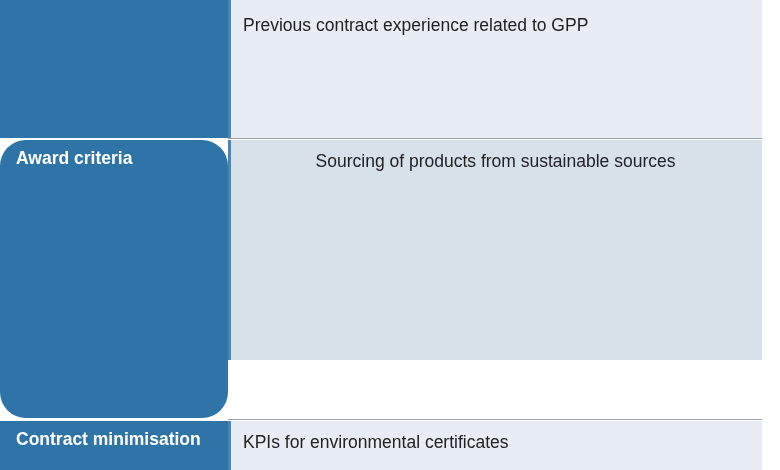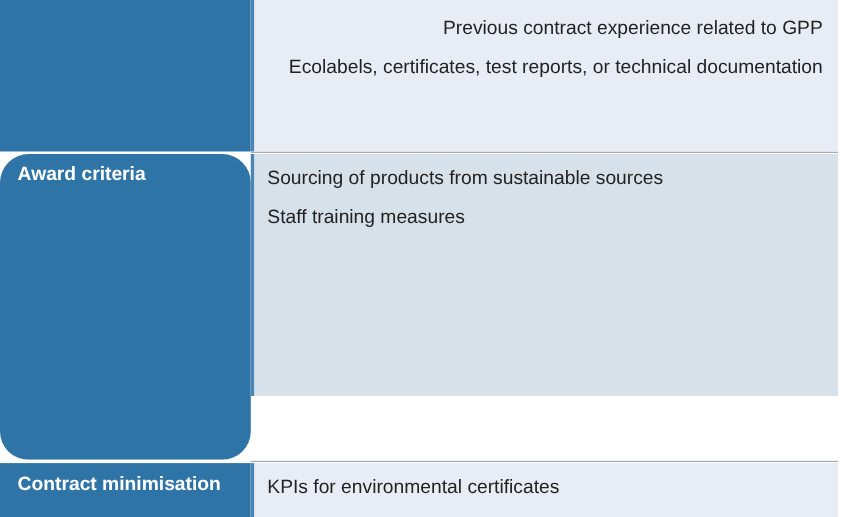--- a/index.html
+++ b/index.html
@@ -69,21 +69,21 @@
   }
 
   
   #row-selection {
     top: -24px;
     height: 162px;
   }
   #row-selection .cell-label { height: 162px; }
   #row-selection .cell-body { height: 162px; padding-top: 0; }
   #row-selection .item.first { margin-top: 2px; }
-  #row-selection .item.spaced { margin-top: 11px; text-align: right; }
+  #row-selection .item.spaced { margin-top: 11px; }
 
   
   .hdiv {
     position: absolute;
     left: 0;
     width: 762px;
     height: 2px;
     background: #ffffff;
   }
   .hdiv-line {
@@ -93,21 +93,21 @@
     height: 1px;
     background: #9aa5ae;
   }
 
   
   #row-award {
     top: 140px;
     height: 278px;
   }
   #row-award .cell-label { height: 278px; padding-top: 7px; border-radius: 26px; }
-  #row-award .cell-body { height: 220px; padding-top: 9px; }
+  #row-award .cell-body { height: 220px; padding-top: 9px; text-align: center; }
   #row-award .item { margin-bottom: 12px; }
 
   
   #row-perf {
     top: 421px;
     height: 70px;
   }
   #row-perf .cell-label { height: 70px; padding-top: 7px; }
   #row-perf .cell-body { height: 70px; padding-top: 9px; }
 
@@ -125,35 +125,33 @@
 
 <div id="table-root">
 
   <div class="row" id="row-selection">
     <div class="cell-label blank">
       <span></span>
     </div>
     <div class="cell-body shade-a">
       <p class="item first">on environmental aspects of contract</p>
       <p class="item spaced">Previous contract experience related to GPP</p>
-      <p class="item spaced">Ecolabels, certificates, test reports, or technical documentation</p>
     </div>
   </div>
 
   <div class="hdiv" style="top:138px;">
     <div class="hdiv-line"></div>
   </div>
 
   <div class="row" id="row-award">
     <div class="cell-label">
       <span>Award criteria</span>
     </div>
     <div class="cell-body shade-b">
       <p class="item">Sourcing of products from sustainable sources</p>
-      <p class="item">Staff training measures</p>
     </div>
   </div>
 
   <div class="hdiv" style="top:419px;">
     <div class="hdiv-line"></div>
   </div>
 
   <div class="row" id="row-perf">
     <div class="cell-label">
       <span>Contract minimisation</span>

